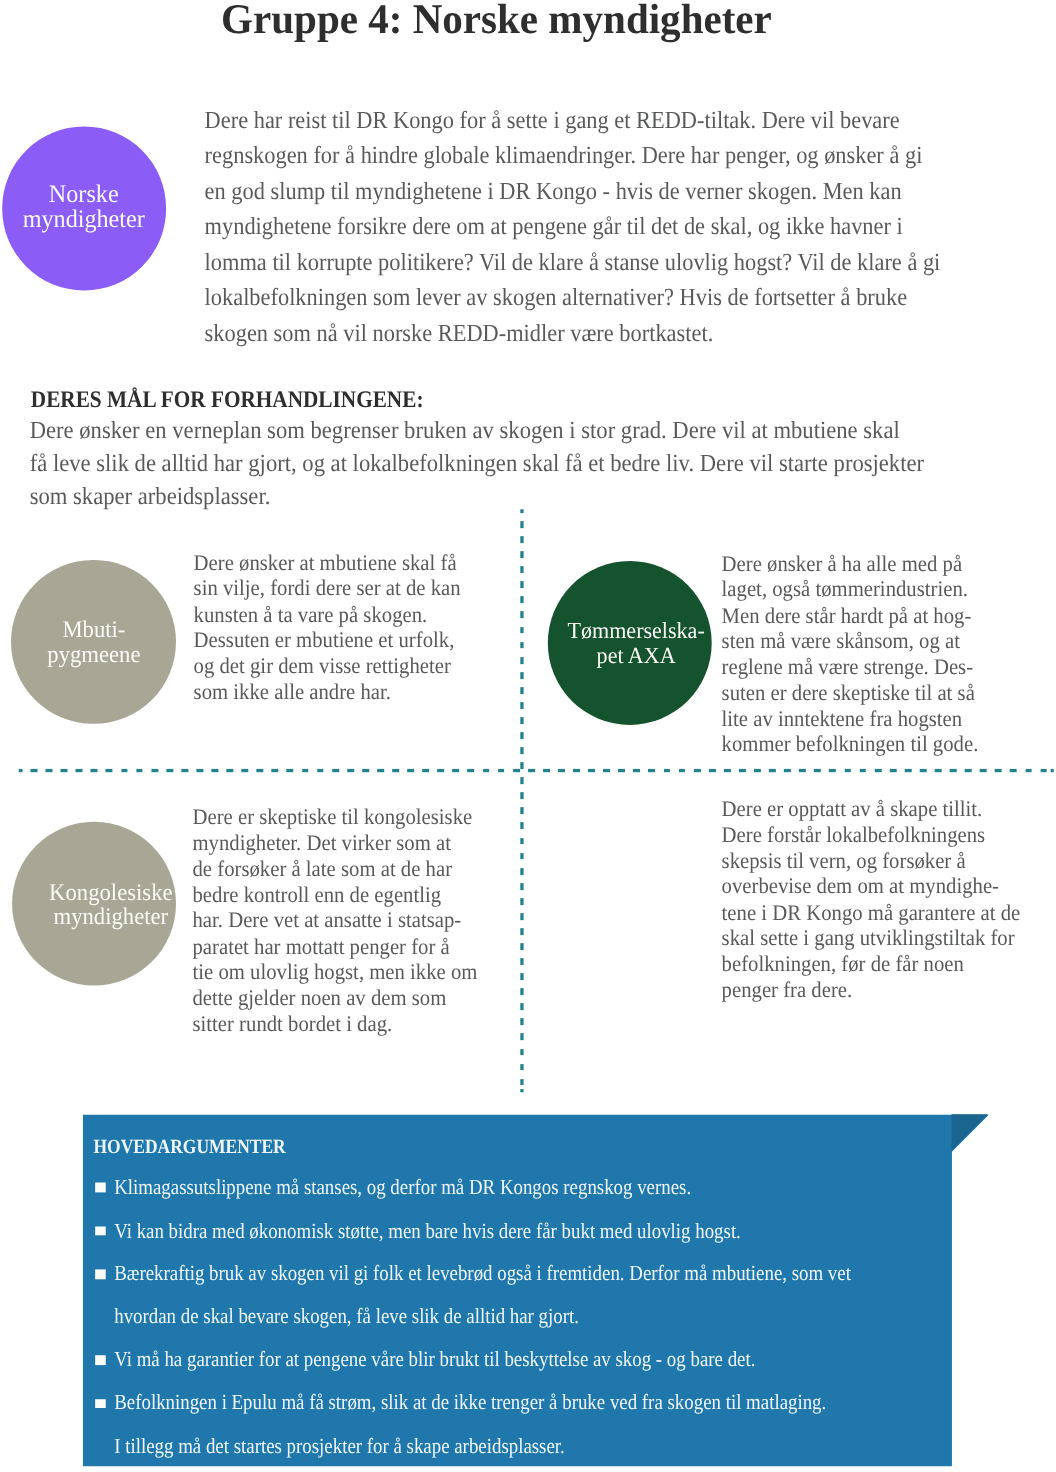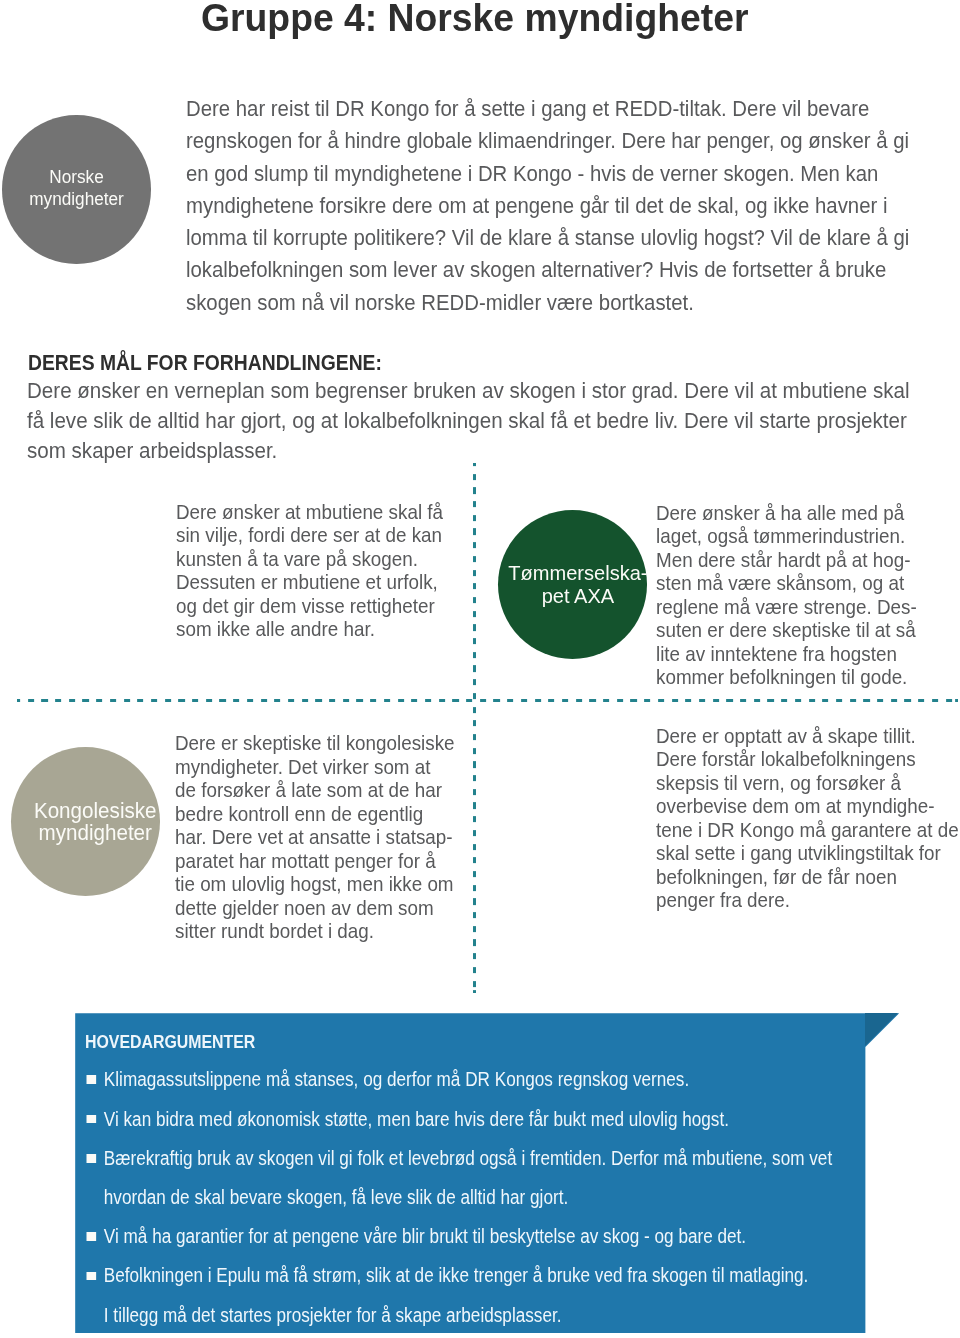--- a/index.html
+++ b/index.html
@@ -1,34 +1,34 @@
 <!DOCTYPE html>
 <html><head>
 <meta charset="utf-8">
 <title>Gruppe 4: Norske myndigheter</title>
 <style>
   html,body{margin:0;padding:0;}
   body{width:960px;height:1338px;background:#ffffff;
        font-family:"Liberation Sans",sans-serif;color:#58595b;
        overflow:hidden;position:relative;
        -webkit-font-smoothing:antialiased;}
-  .page{position:absolute;left:0;top:0;width:764px;height:1338px;}
+  .page{position:absolute;left:0;top:0;width:764px;height:1338px;font-family:Liberation Serif, serif;}
 
   
   #page-title{position:absolute;left:200.7px;top:-5.5px;
       font-size:38.4px;font-weight:bold;color:#2e2e2e;line-height:46.1px;
       white-space:nowrap;transform:scaleX(0.972);transform-origin:0 0;}
 
   
   .circle{position:absolute;border-radius:50%;
       display:flex;align-items:center;justify-content:center;
       text-align:center;color:#fbfbf7;}
   .circle > span{display:block;transform:scaleX(0.955);transform-origin:50% 50%;}
   #circle-main{left:2px;top:115.2px;width:148.5px;height:148.5px;
-      background:#737373;font-size:18px;line-height:22.3px;}
+      background:#8b5cf6;font-size:23px;line-height:22.3px;}
   #circle-main > span{position:relative;top:-1.2px;}
   #circle-q2 > span{position:relative;left:5.8px;}
   #circle-q4 > span{position:relative;left:1.5px;}
   #circle-q1{left:10.4px;top:509.1px;width:149.2px;height:149.2px;
       background:#a8a694;font-size:21.6px;line-height:22.3px;}
   #circle-q2{left:497.9px;top:510px;width:149.1px;height:149.1px;
       background:#14532d;font-size:21px;line-height:22.3px;}
   #circle-q3{left:10.8px;top:747.4px;width:149px;height:149px;
       background:#a8a694;font-size:21.6px;line-height:22.3px;justify-content:flex-end;}
   #circle-q4{left:500.7px;top:747.4px;width:149px;height:149px;
@@ -91,20 +91,23 @@
   </div>
 
   <div id="intro"><span>Dere har reist til DR Kongo for å sette i gang et REDD-tiltak. Dere vil bevare</span><br><span>regnskogen for å hindre globale klimaendringer. Dere har penger, og ønsker å gi</span><br><span>en god slump til myndighetene i DR Kongo - hvis de verner skogen. Men kan</span><br><span>myndighetene forsikre dere om at pengene går til det de skal, og ikke havner i</span><br><span>lomma til korrupte politikere? Vil de klare å stanse ulovlig hogst?  Vil de klare å gi</span><br><span>lokalbefolkningen som lever av skogen alternativer? Hvis de fortsetter å bruke</span><br><span>skogen som nå vil norske REDD-midler være bortkastet.</span></div>
 
   <div id="goals-title">DERES MÅL FOR FORHANDLINGENE:</div>
   <div id="goals-body"><span>Dere ønsker en verneplan som begrenser bruken av skogen i stor grad. Dere vil at mbutiene skal</span><br><span>få leve slik de alltid har gjort, og at lokalbefolkningen skal få et bedre liv. Dere vil starte prosjekter</span><br><span>som skaper arbeidsplasser.</span></div>
 
   <div id="vline"></div>
   <div id="hline"></div>
 
+  <div class="circle" id="circle-q1">
+    <span><span>Mbuti-</span><br><span>pygmeene</span></span>
+  </div>
   <div class="qtext" id="q1-text"><span>Dere ønsker at mbutiene skal få</span><br><span>sin vilje, fordi dere ser at de kan</span><br><span>kunsten å ta vare på skogen.</span><br><span>Dessuten er mbutiene et urfolk,</span><br><span>og det gir dem visse rettigheter</span><br><span>som ikke alle andre har.</span></div>
 
   <div class="circle" id="circle-q2">
     <span><span>Tømmerselska-</span><br><span>pet AXA</span></span>
   </div>
   <div class="qtext" id="q2-text"><span>Dere ønsker å ha alle med på</span><br><span>laget, også tømmerindustrien.</span><br><span>Men dere står hardt på at hog-</span><br><span>sten må være skånsom, og at</span><br><span>reglene må være strenge. Des-</span><br><span>suten er dere skeptiske til at så</span><br><span>lite av inntektene fra hogsten</span><br><span>kommer befolkningen til gode.</span></div>
 
   <div class="circle" id="circle-q3">
     <span><span>Kongolesiske</span><br><span>myndigheter</span></span>
   </div>

